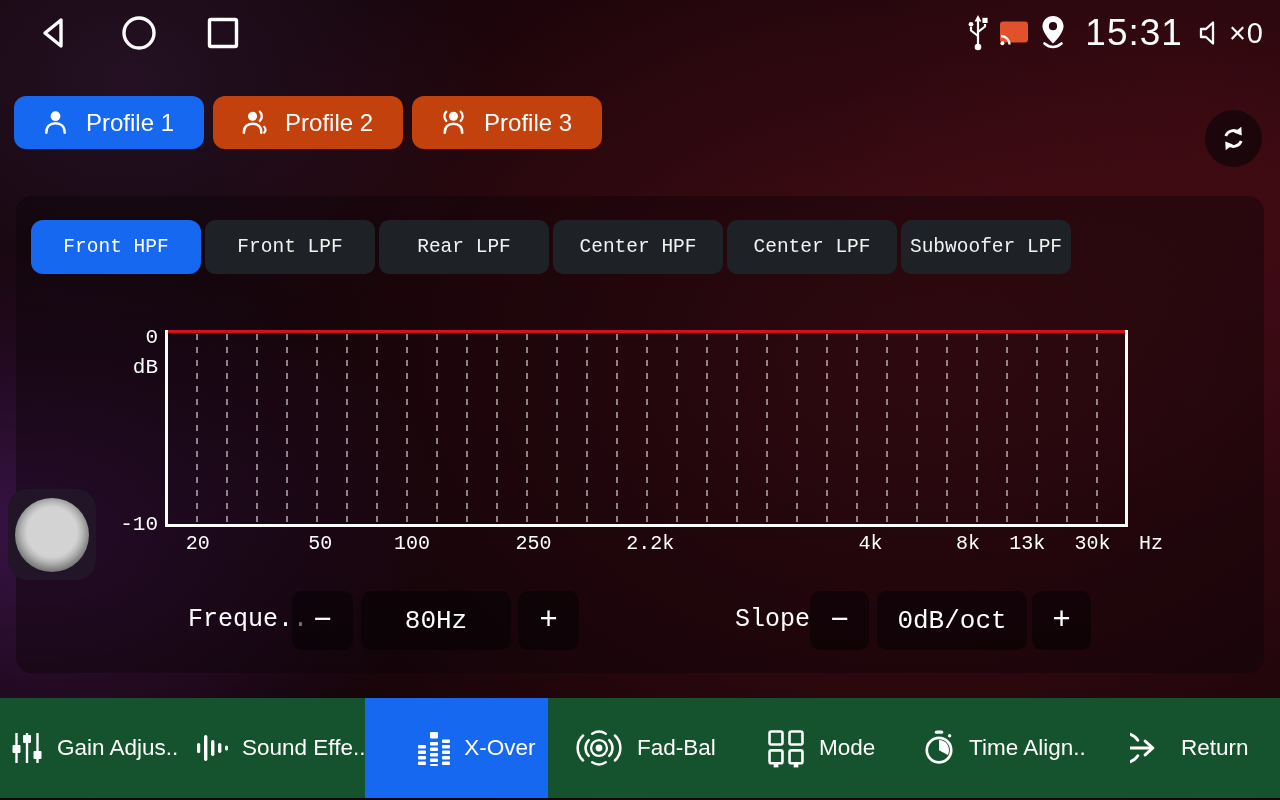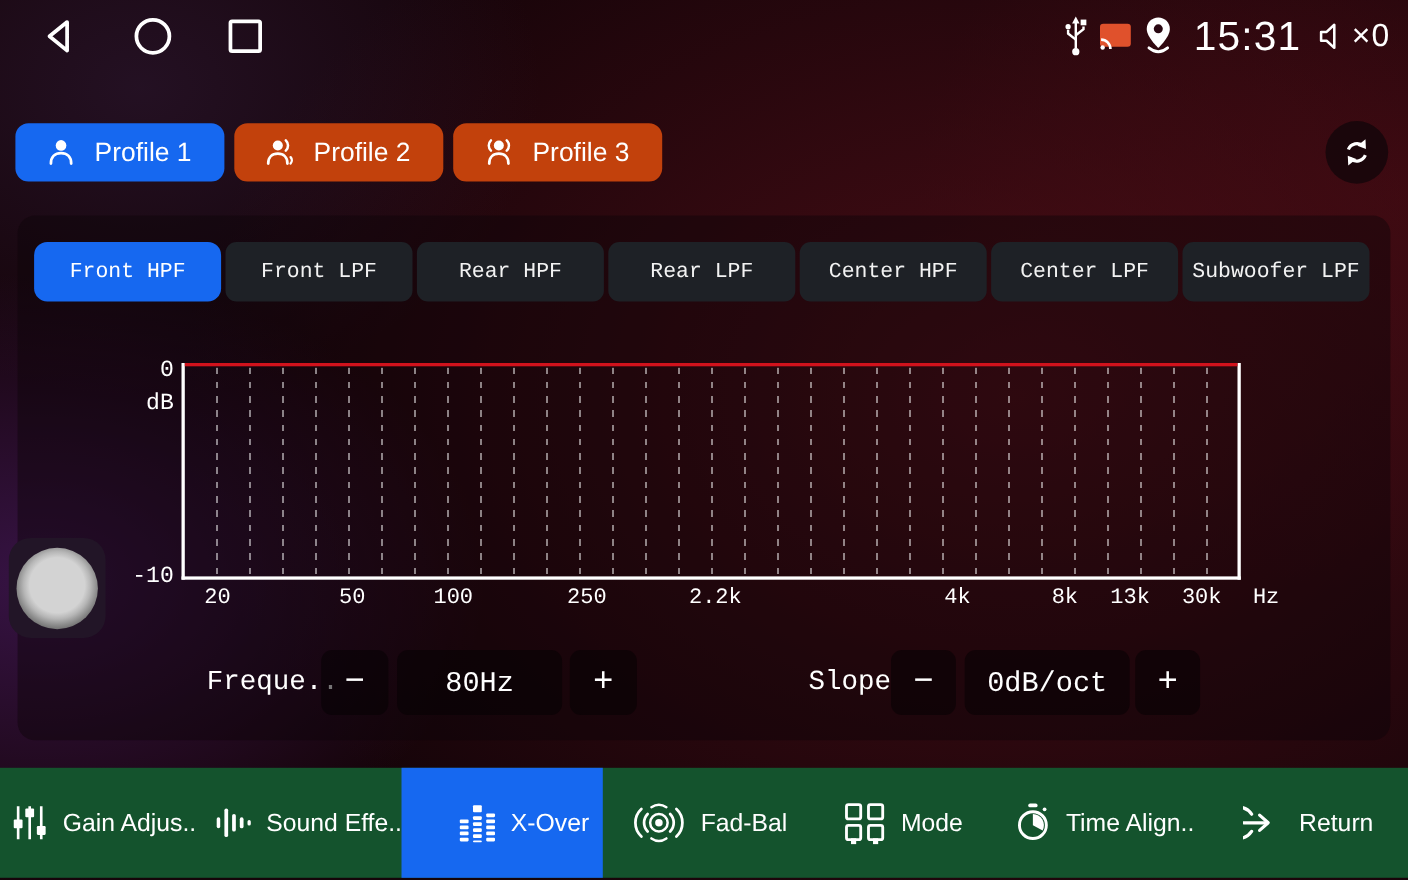--- a/index.html
+++ b/index.html
@@ -20,21 +20,21 @@
   
   .statusbar { position:absolute; left:0; top:0; width:1280px; height:66px; }
   .navkeys { position:absolute; left:36px; top:0; height:66px; display:flex; align-items:center; gap:48px; }
   .navkeys svg { display:block; }
   .status-right { position:absolute; right:16px; top:0; height:66px; display:flex; align-items:center; gap:8px; }
   .time { font-size:37px; font-weight:400; letter-spacing:1px; margin:0 6px 0 8px; }
   .vol { display:flex; align-items:center; }
   .vol-text { font-size:29px; margin-left:2px; letter-spacing:1px; }
 
   
-  .profile-row { position:absolute; left:14px; top:112px; display:flex; gap:9px; }
+  .profile-row { position:absolute; left:14px; top:96px; display:flex; gap:9px; }
   .profile-btn { height:53px; border-radius:12px; display:flex; align-items:center; gap:15px;
     padding:0 30px 0 26px; background:#c2410c; font-size:24px; }
   .profile-btn.active { background:var(--accent); }
   .refresh-btn { position:absolute; right:18px; top:110px; width:57px; height:57px; border-radius:50%;
     background:rgba(16,5,10,0.75); display:flex; align-items:center; justify-content:center; }
 
   
   .panel { position:absolute; left:16px; top:196px; width:1248px; height:477px;
     background:rgba(13,4,9,0.45); border-radius:16px;font-family:Liberation Mono, monospace; }
 
@@ -189,23 +189,20 @@
 </div>
 
 <div class="panel">
 
   <div class="tabs">
     <div class="tab active">
         <span>Front HPF</span>
       </div>
     <div class="tab">
         <span>Front LPF</span>
-      </div>
-    <div class="tab">
-        <span>Rear HPF</span>
       </div>
     <div class="tab">
         <span>Rear LPF</span>
       </div>
     <div class="tab">
         <span>Center HPF</span>
       </div>
     <div class="tab">
         <span>Center LPF</span>
       </div>

